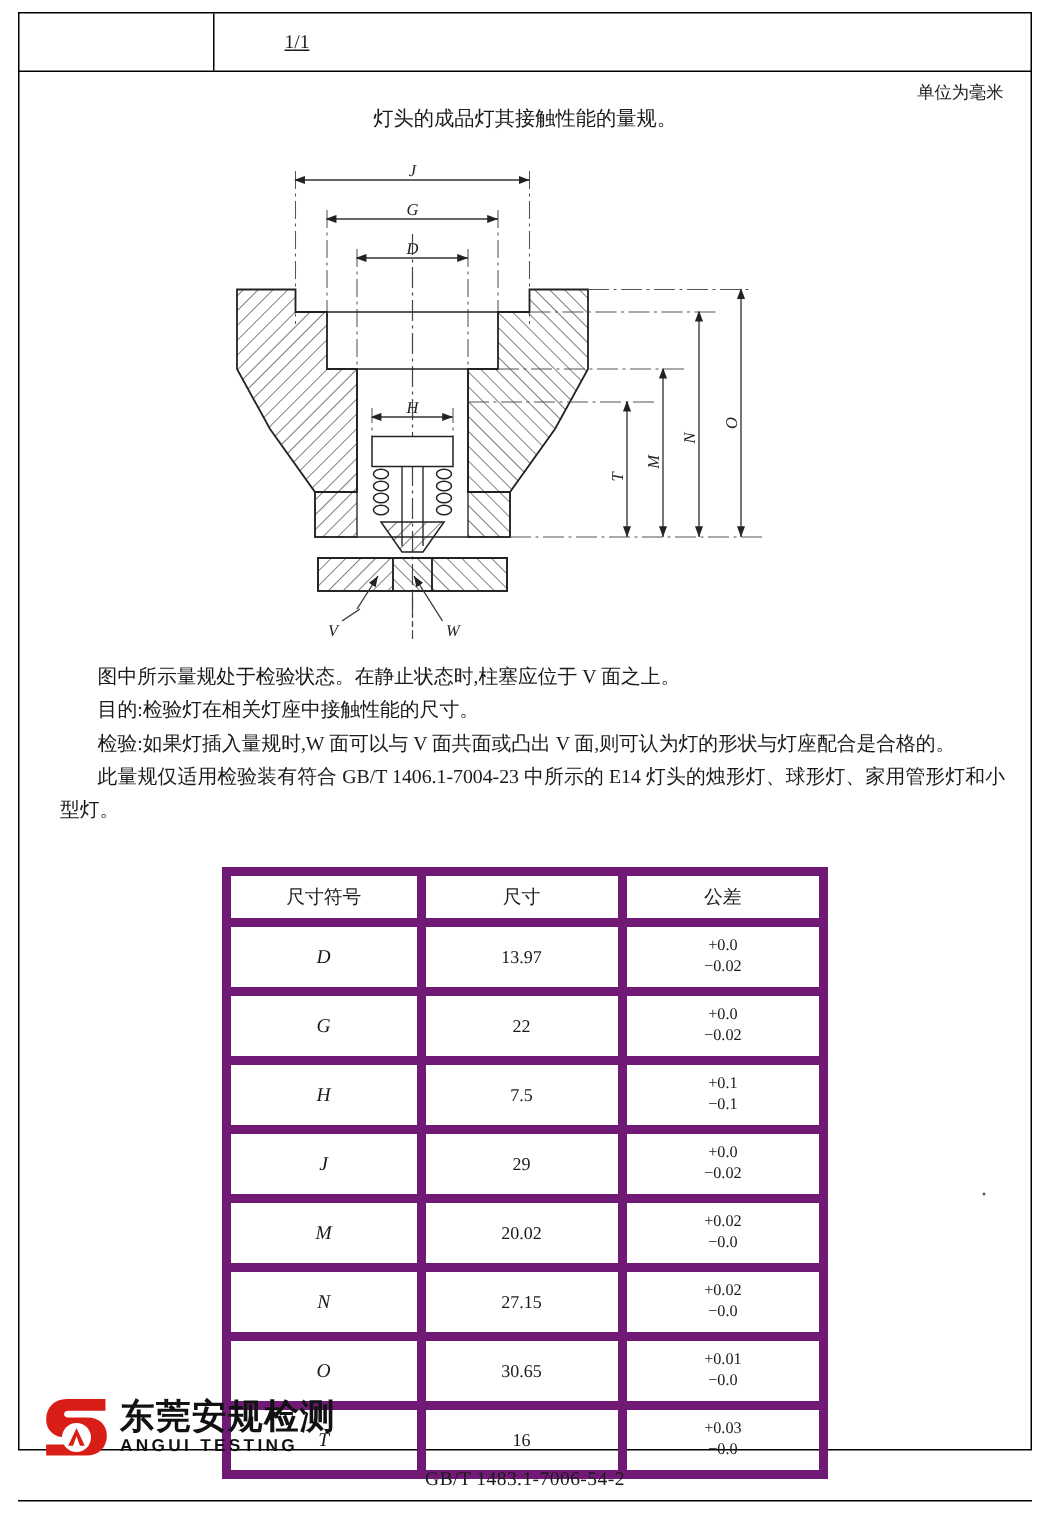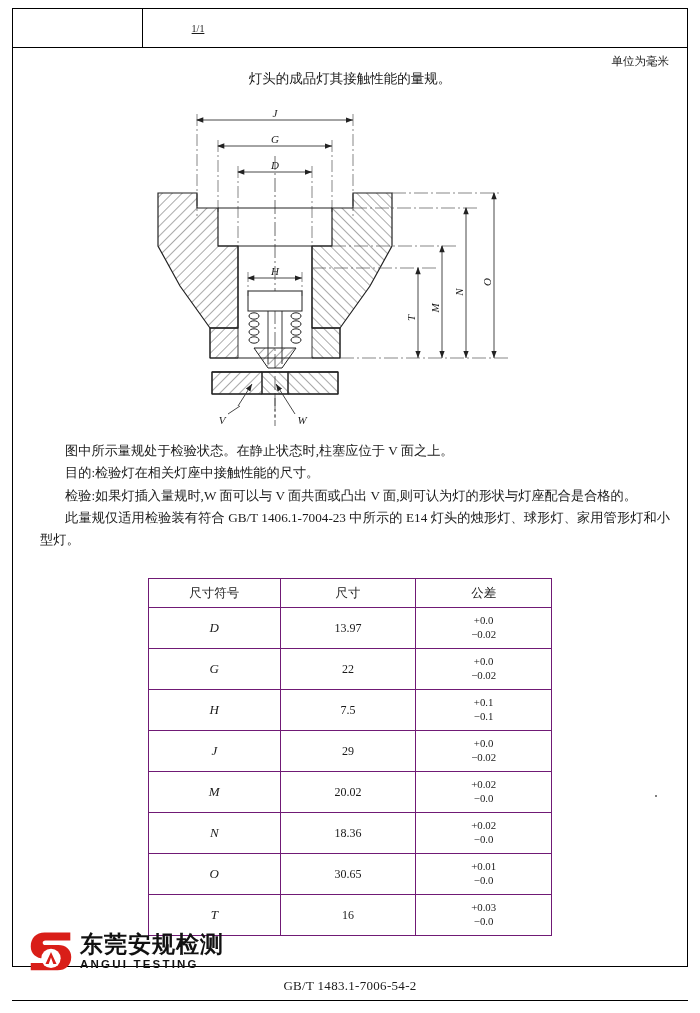--- a/index.html
+++ b/index.html
@@ -20,21 +20,21 @@
     display:flex;
   }
   .hdr-left{width:130px;border-right:1px solid #000;box-sizing:border-box;}
   .hdr-title{
     flex:1;display:flex;align-items:center;justify-content:center;
     border-right:1px solid #000;box-sizing:border-box;
     font-size:13.5px;letter-spacing:.4px;
   }
   .hdr-page{
     width:110px;display:flex;align-items:center;justify-content:center;
-    font-size:10px;
+    font-size:13px;
     text-decoration:underline;
   }
 
   
   .unitbox{
     position:absolute;left:12px;top:48px;width:676px;height:40px;
     border-left:1px solid #000;border-right:1px solid #000;box-sizing:border-box;padding-left:12px;
   }
   .unit{
     position:absolute;right:18px;top:6px;
@@ -63,21 +63,21 @@
   .body p{margin:0 0 1px 0;}
   .indent{text-indent:1.9em;}
 
   
   .tbl{
     position:absolute;left:148px;top:578px;width:404px;
     border-collapse:collapse;
     font-size:12px;
   }
   .tbl td,.tbl th{
-    border:1px solid #701a75;
+    border:6px solid #701a75;
     text-align:center;
     font-weight:normal;
     padding:0;
     height:40px;
     vertical-align:middle;
   }
   .tbl th{height:28px;font-size:12.5px;font-family:"Liberation Sans","DejaVu Sans",sans-serif;}
   .col-sym{width:132px;}
   .col-dim{width:136px;}
   .col-tol{width:136px;}
@@ -273,21 +273,21 @@
           <td class="col-dim">29</td>
           <td class="col-tol"><span class="tol">+0.0<br>−0.02</span></td>
         </tr>
         <tr>
           <td class="col-sym"><span class="sym">M</span></td>
           <td class="col-dim">20.02</td>
           <td class="col-tol"><span class="tol">+0.02<br>−0.0</span></td>
         </tr>
         <tr>
           <td class="col-sym"><span class="sym">N</span></td>
-          <td class="col-dim">18.36</td>
+          <td class="col-dim">27.15</td>
           <td class="col-tol"><span class="tol">+0.02<br>−0.0</span></td>
         </tr>
         <tr>
           <td class="col-sym"><span class="sym">O</span></td>
           <td class="col-dim">30.65</td>
           <td class="col-tol"><span class="tol">+0.01<br>−0.0</span></td>
         </tr>
         <tr>
           <td class="col-sym"><span class="sym">T</span></td>
           <td class="col-dim">16</td>

